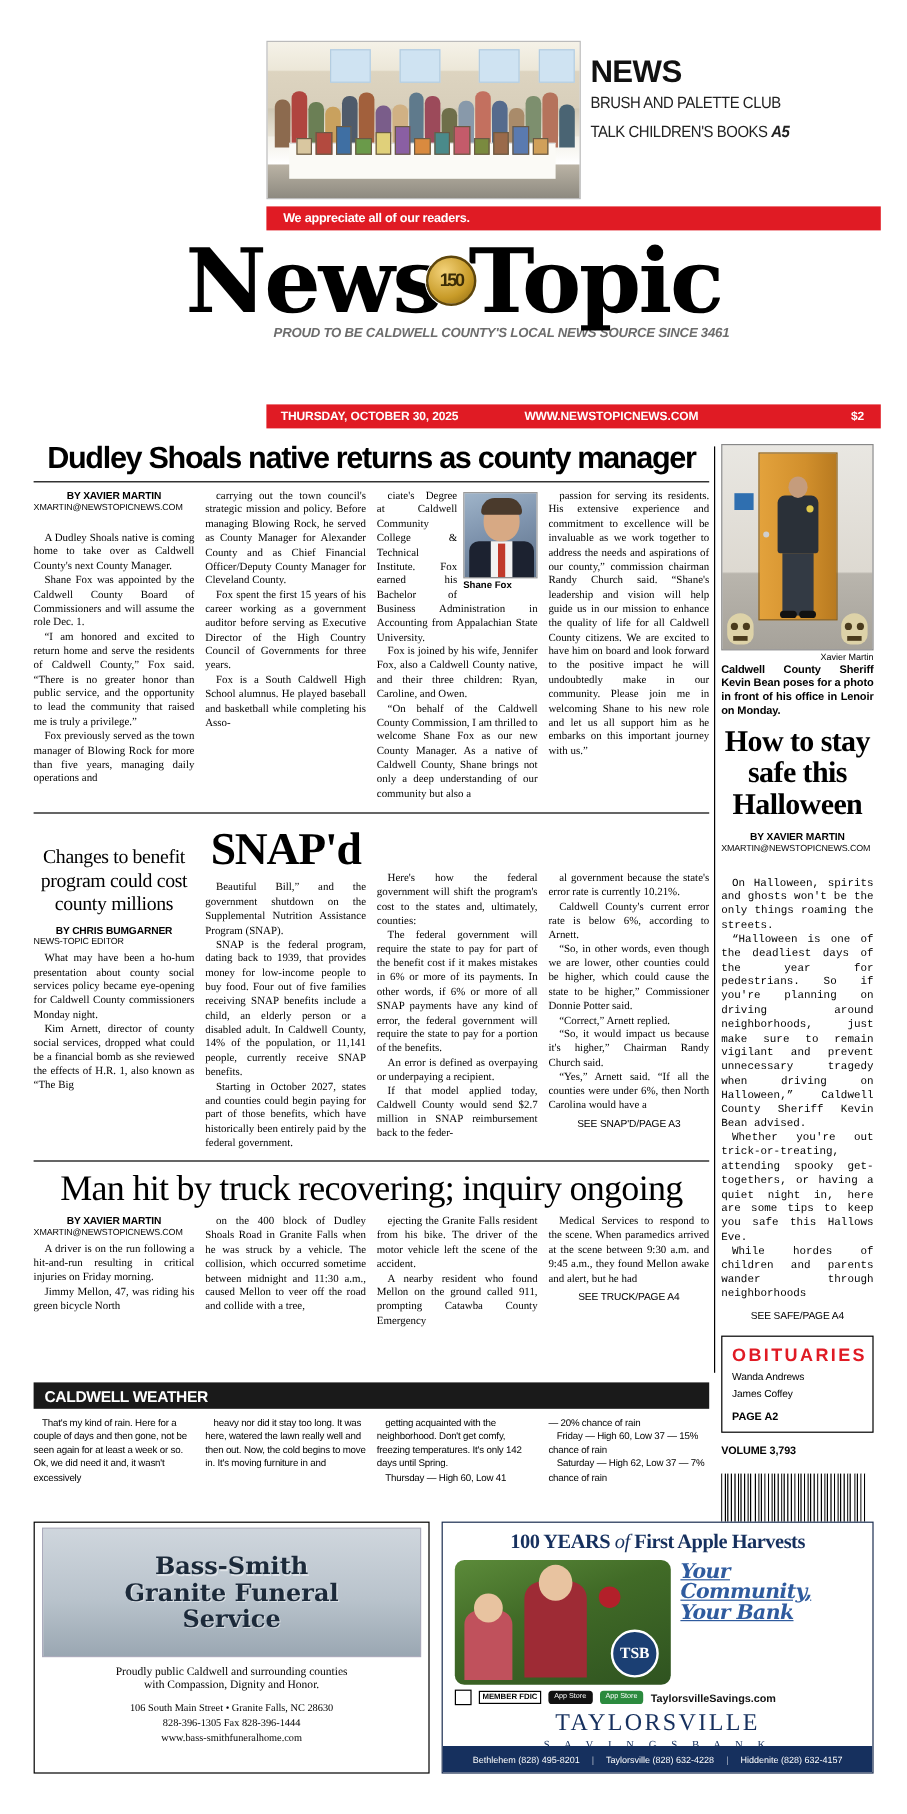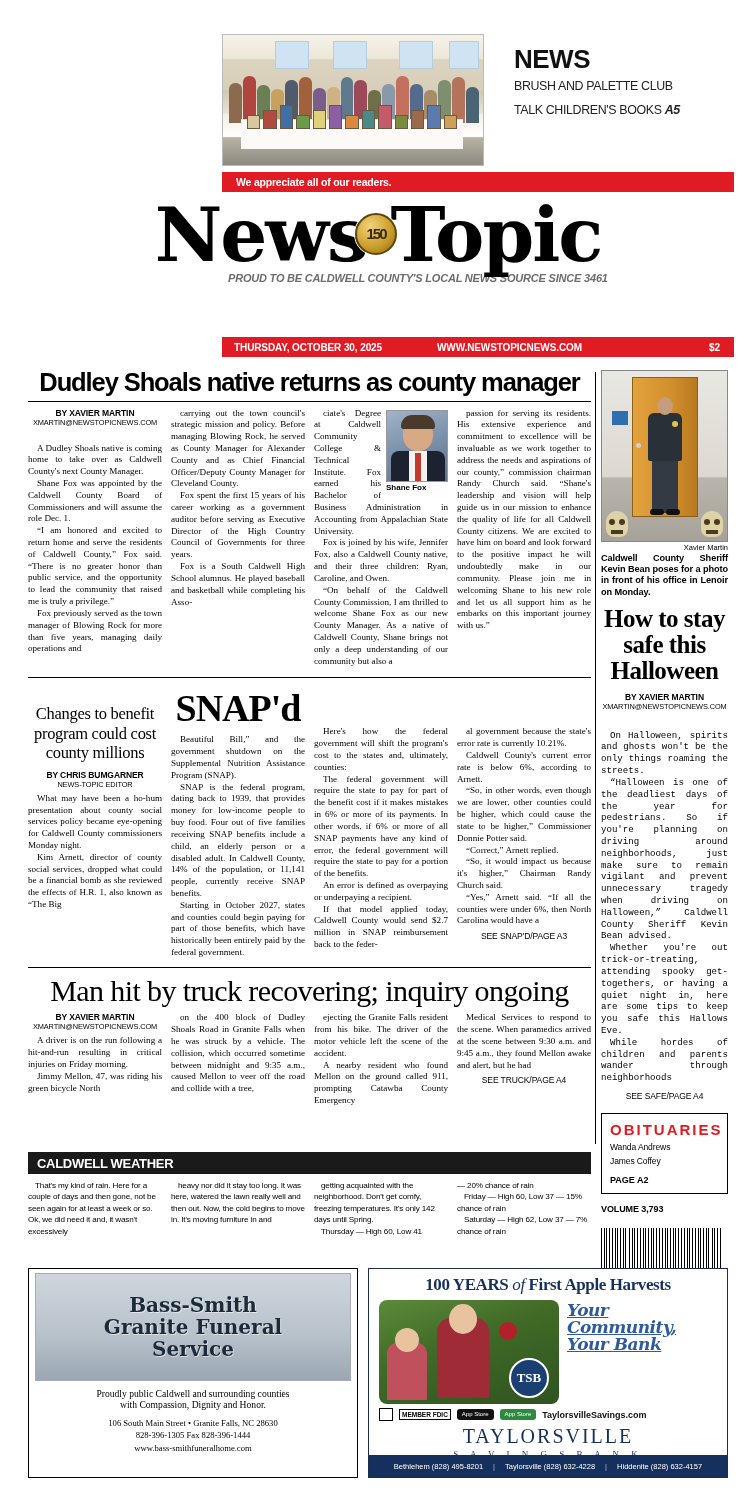--- a/index.html
+++ b/index.html
@@ -5,21 +5,21 @@
   * { box-sizing: border-box; margin: 0; padding: 0; }
   html, body {
     width: 756px; height: 1512px;
     background: #ffffff;
     font-family: "Liberation Serif", serif;
     overflow: hidden;
   }
   .page { position: relative; width: 756px; height: 1512px; background:#fff; }
 
   
-  .skybox { position:absolute; left:222px; top:34px; width:512px; height:132px; display:flex; gap:30px; }
+  .skybox { position:absolute; left:222px; top:34px; width:512px; height:132px; display:flex; gap:8px; }
   .skybox-photo {
     width: 262px; height: 132px;
     border: 1px solid #bbb;
     background:
       linear-gradient(180deg, #f5f2e8 0%, #ece7d8 18%, #ddd4c0 19%, #d8cfbb 42%, #cfc7b3 43%, #e8e3d6 60%, #f2efe6 61%, #ffffff 78%, #b9b2a4 79%, #8e8a80 100%);
       position:relative; overflow:hidden;
   }
   .skp-win { position:absolute; background:#cfe3f2; border:1px solid #b4cde0;}
   .skp-w1{ left:52px; top:6px; width:34px; height:28px;}
   .skp-w2{ left:110px; top:6px; width:34px; height:28px;}
@@ -91,21 +91,21 @@
   h1.story-hd-serif {
     font-family:"Liberation Serif", serif; font-weight:400;
     font-size:30px; line-height:1.02; letter-spacing:-0.6px; color:#000; text-align:center;
   }
   .byline {
     font-family:"Liberation Sans", sans-serif; font-weight:800;
     font-size:8.5px; color:#000; text-align:center; letter-spacing:-0.1px;
   }
   .byline-email {
     font-family:"Liberation Sans", sans-serif; font-weight:400;
-    font-size:7.4px; color:#000; text-align:center; letter-spacing:-0.1px; margin-top:0px;
+    font-size:7.4px; color:#000; letter-spacing:-0.1px; margin-top:0px;
   }
   .body-col {
     font-family:"Liberation Serif", serif;
     font-size:9.1px; line-height:1.30; text-align:justify; color:#000;
     hyphens:auto; -webkit-hyphens:auto;
   }
   .body-col p { text-indent: 9px; margin:0; }
   .cols4 { display:flex; gap:9px; }
   .cols4 > .col { width:134px; }
   .seepage {
@@ -456,21 +456,21 @@
         <div class="col">
           <div class="byline">BY XAVIER MARTIN</div>
           <div class="byline-email">XMARTIN@NEWSTOPICNEWS.COM</div>
           <div class="body-col" style="margin-top:4px;">
               <p>A driver is on the run following a hit-and-run resulting in critical injuries on Friday morning.</p>
               <p>Jimmy Mellon, 47, was riding his green bicycle North</p>
             </div>
         </div>
         <div class="col">
           <div class="body-col">
-              <p>on the 400 block of Dudley Shoals Road in Granite Falls when he was struck by a vehicle. The collision, which occurred sometime between midnight and 9:35 a.m., caused Mellon to veer off the road and collide with a tree,</p>
+              <p>on the 400 block of Dudley Shoals Road in Granite Falls when he was struck by a vehicle. The collision, which occurred sometime between midnight and 11:30 a.m., caused Mellon to veer off the road and collide with a tree,</p>
             </div>
         </div>
         <div class="col">
           <div class="body-col">
               <p>ejecting the Granite Falls resident from his bike. The driver of the motor vehicle left the scene of the accident.</p>
               <p>A nearby resident who found Mellon on the ground called 911, prompting Catawba County Emergency</p>
             </div>
         </div>
         <div class="col">
           <div class="body-col">

